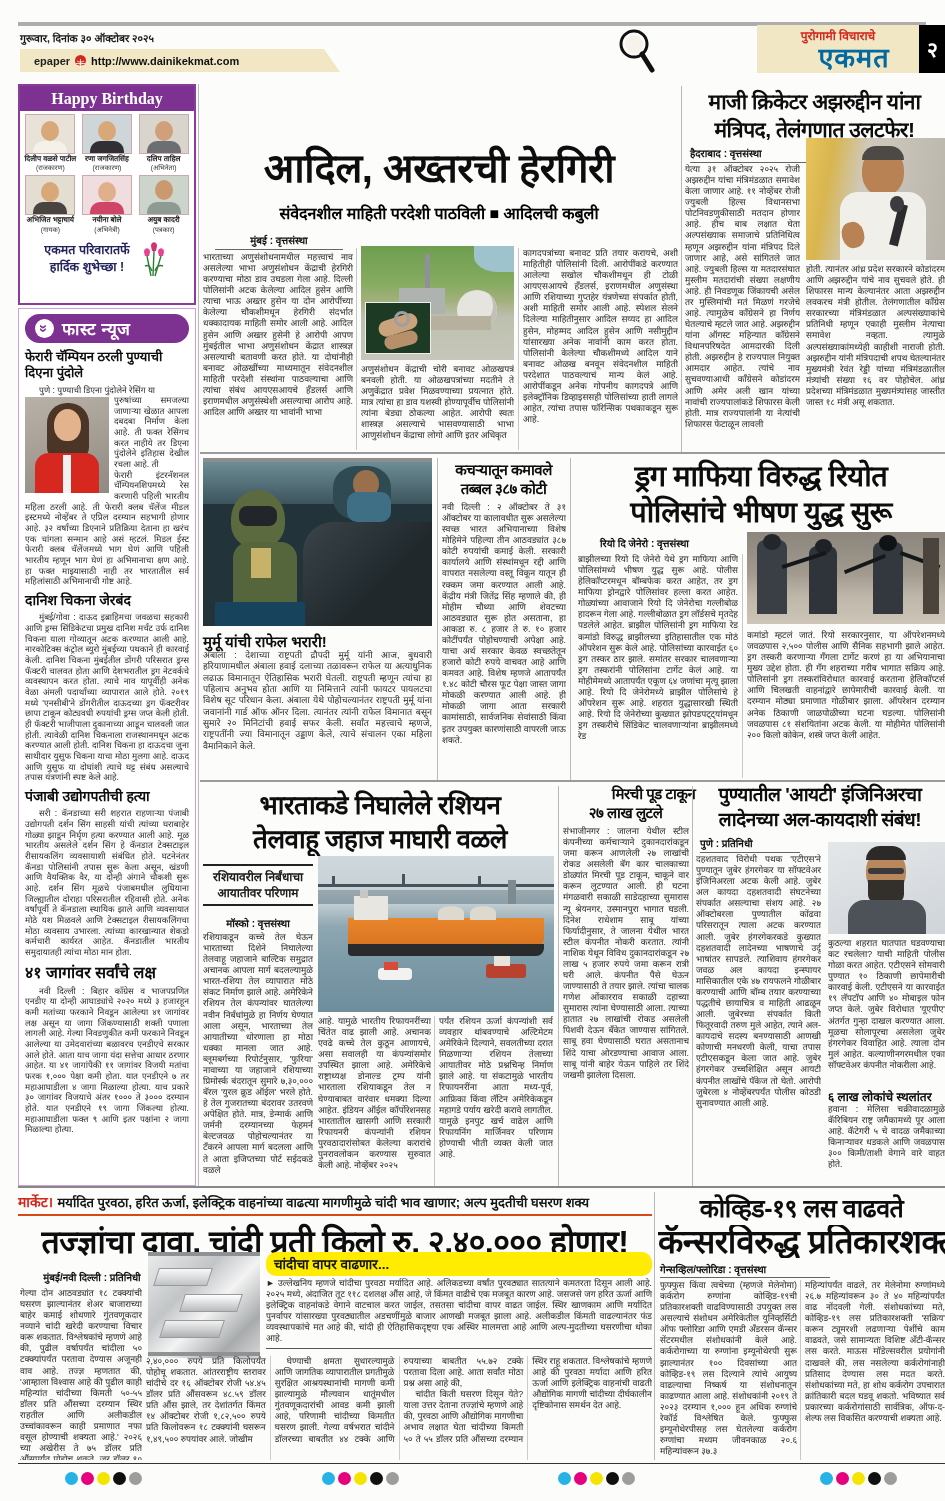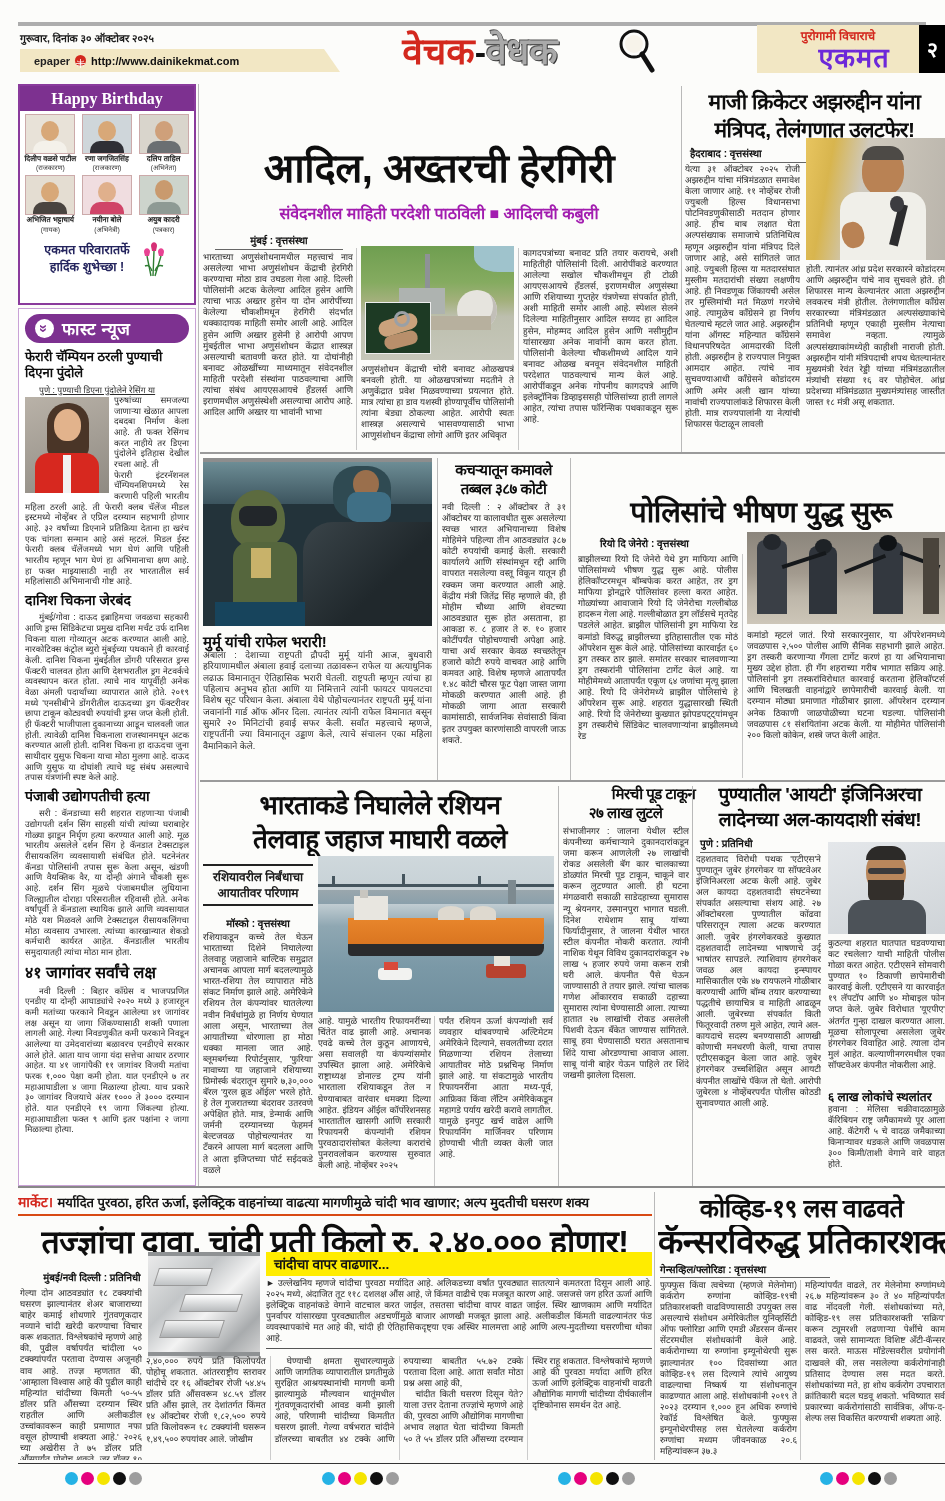--- a/index.html
+++ b/index.html
@@ -32,52 +32,49 @@
   .fn-ico { width:19px; height:19px; background:#fff; border-radius:50%; color:#7d3190; font-weight:900; font-size:15px; line-height:19px; text-align:center; transform:rotate(90deg); }
   .fn-title { font-size:17px; font-weight:900; letter-spacing:0.5px; }
   .fn-h { font-size:13px; font-weight:900; color:#0d0d0d; line-height:1.25; margin:5px 0 3px 0; }
   .fn-b { font-size:8.6px; line-height:1.24; text-align:justify; color:#2b2b2b; }
   .fn-photo { float:left; width:84px; height:96px; margin:2px 5px 2px 0; position:relative; overflow:hidden; background:#b9b4ae; }
   
   .dotrow { display:flex; gap:3px; }
   .dot { width:13px; height:13px; border-radius:50%; }
   .dc { background:#25b2e5; } .dm { background:#e5007d; } .dy { background:#f5e400; } .dk { background:#101010; } .dg { background:#9d9d9d; }
   .colrule { background:#c7c7c7; width:1px; }
-  .ybox-head { background:#ffec00; font-weight:900; font-size:13.5px; color:#111; padding:3px 8px; }
+  .ybox-head { background:#ffec00; font-weight:900; font-size:13.5px; color:#111; padding:3px 8px;border-radius:10px; }
   .infobox { border-top:2px solid #222; border-bottom:2px solid #222; font-weight:900; font-size:12px; text-align:center; line-height:1.35; padding:3px 0; }
 </style>
 </head>
 <body>
 
 <div id="paper">
 
   <div class="abs hline" style="left:18px;top:22px;width:908px;height:4px;background:#adadad;"></div>
   <div class="abs" style="left:20px;top:31px;font-size:10.5px;font-weight:bold;">गुरूवार, दिनांक ३० ऑक्टोबर २०२५</div>
   <div class="abs cream" style="left:20px;top:49px;width:320px;height:23px;clip-path:polygon(0 0,95% 0,100% 100%,0 100%);display:flex;align-items:center;gap:5px;padding-left:14px;">
     <span style="font-size:11px;font-weight:bold;color:#222;">epaper</span>
     <span style="width:11px;height:11px;border-radius:50%;background:#d3281e;display:inline-block;position:relative;">
       <svg width="11" height="11" viewBox="0 0 11 11">
           <path d="M1 5.5h9 M5.5 1v9 M2 3c2 1.4 5 1.4 7 0 M2 8c2-1.4 5-1.4 7 0" stroke="#fff" stroke-width="0.8" fill="none"></path>
         </svg>
     </span>
     <span style="font-size:11px;font-weight:bold;color:#111;">http://www.dainikekmat.com</span>
   </div>
 
-  <div class="abs" style="left:340px;top:24px;width:280px;height:52px;text-align:center;white-space:nowrap;">
-    <span style="font-size:37px;font-weight:900;color:#d3281e;">वेचक</span><span style="font-size:34px;font-weight:900;color:#111;">-</span><span style="font-size:37px;font-weight:900;color:#a9a9a9;text-shadow:1px 1px 0 #333,-1px -1px 0 #555;">वेधक</span>
-  </div>
   <svg class="abs" style="left:612px;top:26px;" width="44" height="48" viewBox="0 0 44 48">
     <circle cx="22" cy="18" r="13" fill="none" stroke="#111" stroke-width="3"></circle>
     <circle cx="22" cy="18" r="9" fill="#f7f3ea"></circle>
     <line x1="30" y1="28" x2="40" y2="44" stroke="#111" stroke-width="5" stroke-linecap="round"></line>
   </svg>
 
   <div class="abs cream" style="left:757px;top:25px;width:162px;height:48px;text-align:center;padding-top:2px;">
     <div style="font-size:12px;font-weight:900;color:#d3281e;">पुरोगामी विचाराचे</div>
-    <div style="font-size:27px;font-weight:900;color:#6d28d9;line-height:1.1;letter-spacing:1px;padding-left:32px;">एकमत</div>
+    <div style="font-size:27px;font-weight:900;color:#0369a1;line-height:1.1;letter-spacing:1px;padding-left:32px;">एकमत</div>
   </div>
   <div class="abs" style="left:919px;top:25px;width:27px;height:48px;background:#000;color:#fff;font-size:21px;font-weight:bold;display:flex;align-items:center;justify-content:center;">
     <span>२</span>
   </div>
 
   <div id="bday" class="abs" style="left:18px;top:84px;width:178px;height:221px;">
     <div class="bd-head">Happy Birthday</div>
     <div class="bd-grid">
       <div class="bd-cell">
         <div class="bd-photo" style="background:#e8e2d8;">
@@ -142,21 +139,21 @@
       </svg>
     </div>
   </div>
 
   <div id="fastnews" class="abs" style="left:18px;top:308px;width:178px;height:878px;">
     <div class="fn-headbar">
       <span class="fn-ico">»</span>
       <span class="fn-title">फास्ट न्यूज</span>
     </div>
     <div class="fn-h">फेरारी चॅम्पियन ठरली पुण्याची दिएना पुंदोले</div>
-    <div class="fn-b" style="text-indent:14px;text-decoration:underline;">पुणे : पुण्याची डिएना पुंदोलेने रेसिंग या</div>
+    <div class="fn-b" style="text-indent:14px;">पुणे : पुण्याची डिएना पुंदोलेने रेसिंग या</div>
     <div>
       <div class="fn-photo">
         <div class="pe" style="left:0;top:0;width:84px;height:96px;background:linear-gradient(160deg,#b9b2a8,#8f8a82);"></div>
         <div class="pe" style="left:22px;top:6px;width:42px;height:58px;border-radius:20px 20px 14px 14px;background:#4a3527;"></div>
         <div class="pe" style="left:29px;top:12px;width:27px;height:32px;border-radius:50% 50% 45% 45%;background:#e2b38c;"></div>
         <div class="pe" style="left:10px;top:56px;width:64px;height:40px;border-radius:14px 14px 0 0;background:#d7281f;"></div>
         <div class="pe" style="left:38px;top:58px;width:8px;height:38px;background:#f2f2f2;"></div>
       </div>
       <div class="fn-b">पुरुषांच्या समजल्या जाणाऱ्या खेळात आपला दबदबा निर्माण केला आहे. ती फक्त रेसिंगच करत नाहीये तर डिएना पुंदोलेने इतिहास देखील रचला आहे. ती</div>
       <div class="fn-b" style="clear:none;">फेरारी इंटरनॅशनल चॅम्पियनशिपमध्ये रेस करणारी पहिली भारतीय महिला ठरली आहे. ती फेरारी क्लब चॅलेंज मीडल इस्टमध्ये नोव्हेंबर ते एप्रिल दरम्यान सहभागी होणार आहे. ३२ वर्षांच्या डिएनाने प्रतिक्रिया देताना हा खरंच एक चांगला सन्मान आहे असं म्हटलं. मिडल ईस्ट फेरारी क्लब चॅलेंजमध्ये भाग घेणं आणि पहिली भारतीय म्हणून भाग घेणं हा अभिमानाचा क्षण आहे. हा फक्त माझ्यासाठी नाही तर भारतातील सर्व महिलांसाठी अभिमानाची गोष्ट आहे.</div>
@@ -166,21 +163,21 @@
     <div class="fn-b" style="text-indent:14px;">मुंबई/गोवा : दाऊद इब्राहिमचा जवळचा सहकारी आणि ड्रग्स सिंडिकेटचा प्रमुख दानिश मर्चंट उर्फ दानिश चिकना याला गोव्यातून अटक करण्यात आली आहे. नारकोटिक्स कंट्रोल ब्युरो मुंबईच्या पथकाने ही कारवाई केली. दानिश चिकना मुंबईतील डोंगरी परिसरात ड्रग्स फॅक्टरी चालवत होता आणि देशभरातील ड्रग नेटवर्कचे व्यवस्थापन करत होता. त्याचे नाव यापूर्वीही अनेक वेळा अंमली पदार्थांच्या व्यापारात आले होते. २०१९ मध्ये 'एनसीबी'ने डोंगरीतील दाऊदच्या ड्रग फॅक्टरीवर छापा टाकून कोट्यवधी रुपयांची ड्रग्स जप्त केली होती. ही फॅक्टरी भाजीपाला दुकानाच्या आडून चालवली जात होती. त्यावेळी दानिश चिकनाला राजस्थानमधून अटक करण्यात आली होती. दानिश चिकना हा दाऊदचा जुना साथीदार युसुफ चिकना याचा मोठा मुलगा आहे. दाऊद आणि युसुफ या दोघांशी त्याचे घट्ट संबंध असल्याचे तपास यंत्रणांनी स्पष्ट केले आहे.</div>
     <div class="fn-h" style="font-size:14px;">पंजाबी उद्योगपतीची हत्या</div>
     <div class="fn-b" style="text-indent:14px;">सरी : कॅनडाच्या सरी शहरात राहणाऱ्या पंजाबी उद्योगपती दर्शन सिंग साहसी यांची त्यांच्या घराबाहेर गोळ्या झाडून निर्घृण हत्या करण्यात आली आहे. मूळ भारतीय असलेले दर्शन सिंग हे कॅनडात टेक्सटाइल रीसायकलिंग व्यवसायाशी संबंधित होते. घटनेनंतर कॅनडा पोलिसांनी तपास सुरू केला असून, खंडणी आणि वैयक्तिक वैर, या दोन्ही अंगाने चौकशी सुरू आहे. दर्शन सिंग मूळचे पंजाबमधील लुधियाना जिल्ह्यातील दोराहा परिसरातील रहिवासी होते. अनेक वर्षांपूर्वी ते कॅनडाला स्थायिक झाले आणि व्यवसायात मोठे यश मिळवले आणि टेक्सटाइल रीसायकलिंगचा मोठा व्यवसाय उभारला. त्यांच्या कारखान्यात शेकडो कर्मचारी कार्यरत आहेत. कॅनडातील भारतीय समुदायातही त्यांचा मोठा मान होता.</div>
     <div class="fn-h" style="font-size:16px;">४१ जागांवर सर्वांचे लक्ष</div>
     <div class="fn-b" style="text-indent:14px;">नवी दिल्ली : बिहार काँग्रेस व भाजपप्रणित एनडीए या दोन्ही आघाड्यांचे २०२० मध्ये ३ हजारहून कमी मतांच्या फरकाने निवडून आलेल्या ४१ जागांवर लक्ष असून या जागा जिंकण्यासाठी शक्ती पणाला लागली आहे. गेल्या निवडणुकीत कमी फरकाने निवडून आलेल्या या उमेदवारांच्या बळावरच एनडीएचे सरकार आले होते. आता याच जागा यंदा सत्तेचा आधार ठरणार आहेत. या ४१ जागांपैकी ११ जागांवर विजयी मतांचा फरक १,००० पेक्षा कमी होता. यात एनडीएने ७ तर महाआघाडीला ४ जागा मिळाल्या होत्या. याच प्रकारे ३० जागांवर विजयाचे अंतर १००० ते ३००० दरम्यान होते. यात एनडीएने १९ जागा जिंकल्या होत्या. महाआघाडीला फक्त ९ आणि इतर पक्षांना २ जागा मिळाल्या होत्या.</div>
   </div>
 
   <div class="abs vline" style="left:198px;top:84px;height:1102px;"></div>
 
   <div class="abs hl nowrap" style="left:200px;top:142px;width:478px;font-size:40px;line-height:52px;">आदिल, अख्तरची हेरगिरी</div>
-  <div class="abs nowrap" style="left:200px;top:202px;width:478px;font-size:16px;font-weight:800;color:#a21caf;text-align:center;">संवेदनशील माहिती परदेशी पाठविली ■ आदिलची कबुली</div>
+  <div class="abs nowrap" style="left:200px;top:202px;width:478px;font-size:16px;font-weight:800;color:#000000;text-align:center;">संवेदनशील माहिती परदेशी पाठविली ■ आदिलची कबुली</div>
   <div class="abs dateline" style="left:215px;top:233px;width:128px;text-align:center;border-bottom:1px solid #666;padding-bottom:2px;">मुंबई : वृत्तसंस्था</div>
   <div class="abs body-t" style="left:203px;top:252px;width:150px;height:200px;">भारताच्या अणुसंशोधनामधील महत्त्वाचं नाव असलेल्या भाभा अणुसंशोधन केंद्राची हेरगिरी करण्याचा मोठा डाव उघडला गेला आहे. दिल्ली पोलिसांनी अटक केलेल्या आदिल हुसेन आणि त्याचा भाऊ अख्तर हुसेन या दोन आरोपींच्या केलेल्या चौकशीमधून हेरगिरी संदर्भात धक्कादायक माहिती समोर आली आहे. आदिल हुसेन आणि अख्तर हुसेनी हे आरोपी आपण मुंबईतील भाभा अणुसंशोधन केंद्रात शास्त्रज्ञ असल्याची बतावणी करत होते. या दोघांनीही बनावट ओळखींच्या माध्यमातून संवेदनशील माहिती परदेशी संस्थांना पाठवल्याचा आणि त्यांचा संबंध आयएसआयचे हँडलर्स आणि इराणमधील अणुसंस्थेशी असल्याचा आरोप आहे. आदिल आणि अख्तर या भावांनी भाभा</div>
   <div class="abs colrule" style="left:356px;top:248px;height:202px;"></div>
 
   <div class="ph" style="left:361px;top:246px;width:153px;height:114px;">
     <div class="pe" style="left:0;top:0;width:153px;height:114px;background:linear-gradient(180deg,#6f9e50 0%,#85ab60 32%,#a3b07c 48%,#bdbfae 62%,#c6c7ba 100%);"></div>
     <div class="pe" style="right:0;top:0;width:40px;height:26px;background:#9fc3cc;border-radius:0 0 0 60%;"></div>
     <div class="pe" style="left:64px;top:8px;width:5px;height:40px;background:#8e9296;"></div>
     <div class="pe" style="left:38px;top:42px;width:46px;height:26px;background:#aeb3b0;"></div>
     <div class="pe" style="left:96px;top:44px;width:40px;height:40px;border-radius:50%;background:#e6e4de;box-shadow:inset -4px -4px 0 #c2bfb8;"></div>
@@ -227,20 +224,21 @@
   </div>
   <div class="abs" style="left:203px;top:631px;width:229px;font-size:15px;font-weight:900;color:#0d0d0d;">मुर्मू यांची राफेल भरारी!</div>
   <div class="abs body-t" style="left:203px;top:650px;width:229px;height:130px;font-size:9px;">अंबाला : देशाच्या राष्ट्रपती द्रौपदी मुर्मू यांनी आज, बुधवारी हरियाणामधील अंबाला हवाई दलाच्या तळावरून राफेल या अत्याधुनिक लढाऊ विमानातून ऐतिहासिक भरारी घेतली. राष्ट्रपती म्हणून त्यांचा हा पहिलाच अनुभव होता आणि या निमित्ताने त्यांनी फायटर पायलटचा विशेष सूट परिधान केला. अंबाला येथे पोहोचल्यानंतर राष्ट्रपती मुर्मू यांना जवानांनी गार्ड ऑफ ऑनर दिला. त्यानंतर त्यांनी राफेल विमानात बसून सुमारे २० मिनिटांची हवाई सफर केली. सर्वांत महत्त्वाचे म्हणजे, राष्ट्रपतींनी ज्या विमानातून उड्डाण केले, त्याचे संचालन एका महिला वैमानिकाने केले.</div>
 
   <div class="abs vline" style="left:437px;top:458px;height:322px;"></div>
   <div class="abs hl nowrap" style="left:441px;top:460px;width:125px;font-size:15px;line-height:19px;">कचऱ्यातून कमावले</div>
   <div class="abs hl nowrap" style="left:441px;top:479px;width:125px;font-size:15px;line-height:19px;">तब्बल ३८७ कोटी</div>
   <div class="abs body-t" style="left:442px;top:502px;width:124px;height: 278px;">नवी दिल्ली : २ ऑक्टोबर ते ३१ ऑक्टोबर या कालावधीत सुरू असलेल्या स्वच्छ भारत अभियानाच्या विशेष मोहिमेने पहिल्या तीन आठवड्यांत ३८७ कोटी रुपयांची कमाई केली. सरकारी कार्यालये आणि संस्थांमधून रद्दी आणि वापरात नसलेल्या वस्तू विकून यातून ही रक्कम जमा करण्यात आली आहे. केंद्रीय मंत्री जितेंद्र सिंह म्हणाले की, ही मोहीम चौथ्या आणि शेवटच्या आठवड्यात सुरू होत असताना, हा आकडा रु. ८ हजार ते रु. १० हजार कोटींपर्यंत पोहोचण्याची अपेक्षा आहे. याचा अर्थ सरकार केवळ स्वच्छतेतून हजारो कोटी रुपये वाचवत आहे आणि कमवत आहे. विशेष म्हणजे आतापर्यंत १.४८ कोटी चौरस फूट पेक्षा जास्त जागा मोकळी करण्यात आली आहे. ही मोकळी जागा आता सरकारी कामांसाठी, सार्वजनिक सेवांसाठी किंवा इतर उपयुक्त कारणांसाठी वापरली जाऊ शकते.</div>
 
   <div class="abs vline" style="left:570px;top:458px;height:322px;"></div>
+  <div class="abs hl nowrap" style="left:577px;top:458px;width:368px;font-size:29px;line-height:36px;">ड्रग माफिया विरुद्ध रियोत</div>
   <div class="abs hl nowrap" style="left:577px;top:494px;width:368px;font-size:29px;line-height:36px;">पोलिसांचे भीषण युद्ध सुरू</div>
   <div class="abs dateline" style="left:600px;top:536px;width:150px;">रियो दि जेनेरो : वृत्तसंस्था</div>
   <div class="ph" style="left:747px;top:532px;width:198px;height:92px;">
     <div class="pe" style="left:0;top:0;width:198px;height:92px;background:linear-gradient(180deg,#8b857c 0%,#a29a8e 45%,#bdb6a9 70%,#cdc6b8 100%);"></div>
     <div class="pe" style="left:10px;top:8px;width:30px;height:74px;background:#3a3f46;border-radius:8px 8px 0 0;"></div>
     <div class="pe" style="left:16px;top:2px;width:18px;height:16px;border-radius:50%;background:#23272c;"></div>
     <div class="pe" style="left:62px;top:14px;width:28px;height:68px;background:#2f343b;border-radius:8px 8px 0 0;"></div>
     <div class="pe" style="left:68px;top:7px;width:17px;height:15px;border-radius:50%;background:#1e2226;"></div>
     <div class="pe" style="left:126px;top:10px;width:30px;height:72px;background:#33383f;border-radius:8px 8px 0 0;"></div>
     <div class="pe" style="left:132px;top:3px;width:18px;height:16px;border-radius:50%;background:#101316;"></div>

